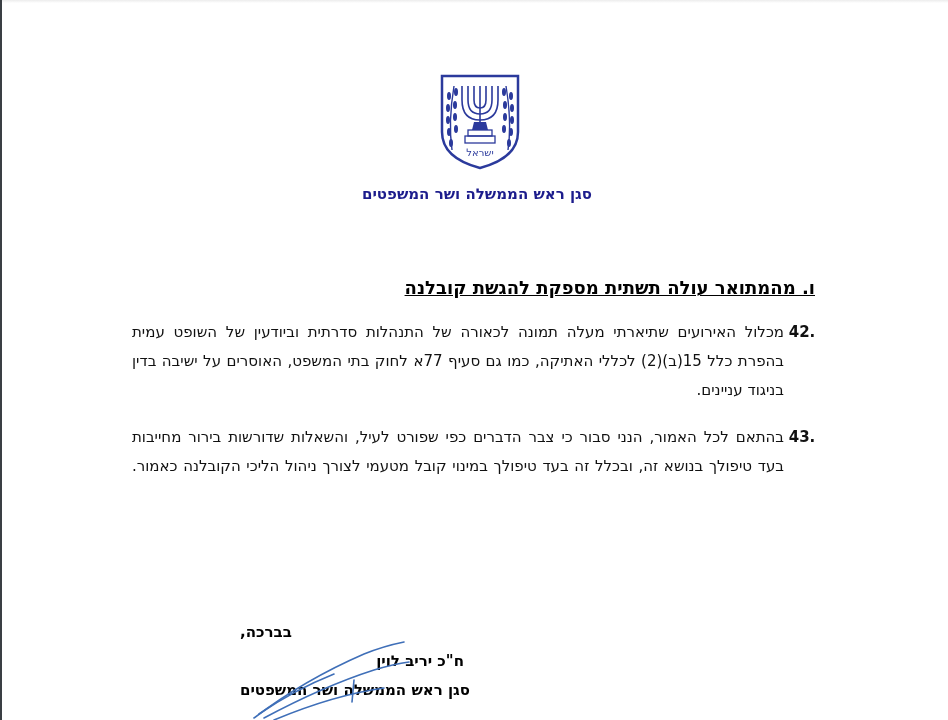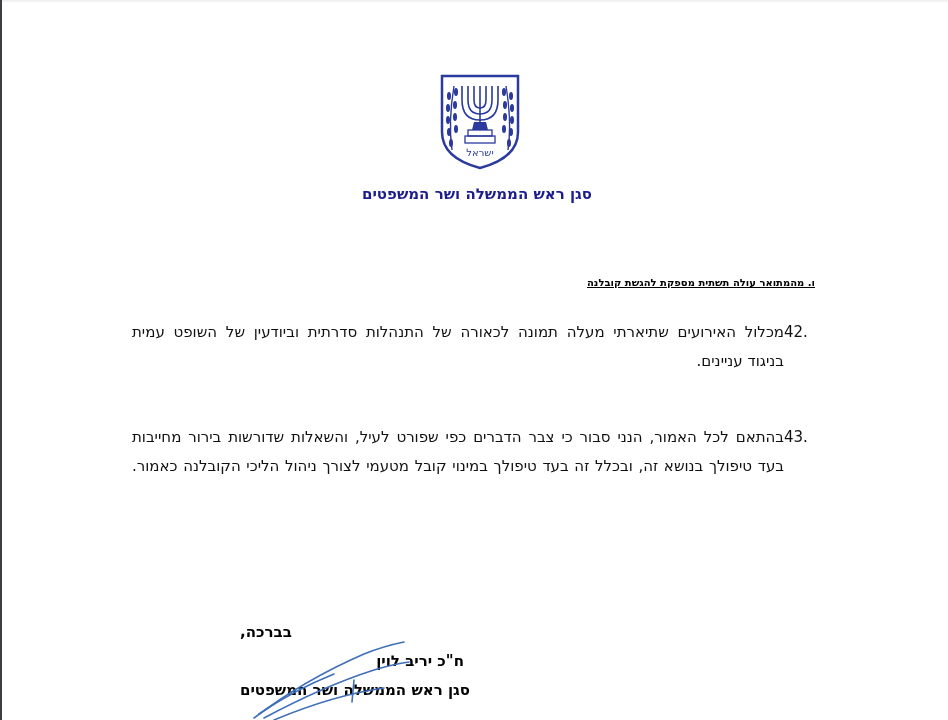--- a/index.html
+++ b/index.html
@@ -12,29 +12,29 @@
   .top-shade { position:absolute; left:2px; top:0; right:0; height:3px; background:linear-gradient(#ececec,#fff); }
   .page { position:absolute; left:2px; top:0; width:946px; height:720px; direction:rtl; }
 
   .emblem { position:absolute; left:436px; top:72px; width:84px; height:98px; }
   .office-title {
     position:absolute; left:300px; width:350px; top:185px; text-align:center;
     color:#1c1c8c; font-weight:bold; font-size:15px;
   }
   .section-heading {
     position:absolute; right:133px; top:277px;
-    font-weight:bold; font-size:10px; color:#000; text-decoration:underline;
+    font-weight:bold; font-size:18px; color:#000; text-decoration:underline;
     white-space:nowrap;
   }
   .para {
     position:absolute; right:128px; width:690px;
     font-size:15px; color:#111; line-height:29px;
   }
   .para .line { display:block; white-space:nowrap; height:29px; }
-  .para .num { display:inline-block; width:36px; text-align:left; direction:ltr; }
+  .para .num { display:inline-block; width:36px; text-align:center; direction:ltr;font-weight:bold; }
   .para .indent { display:inline-block; width:36px; }
   .para .justify { display:inline-block; width:652px; text-align-last:justify; text-align:justify; }
   .para .lastline { display:inline-block; }
 
   .closing { position:absolute; right:478px; top:618px; text-align:center; font-weight:bold; font-size:15px; color:#000; line-height:29px; }
   .closing .greet { display:block; text-align:left; padding-right:18px; }
   .closing .name { display:block; text-align:right; padding-right:6px; }
   .closing .role { display:block; }
   .signature { position:absolute; left:232px; top:640px; width:190px; height:80px; pointer-events:none; }
 </style>
@@ -88,20 +88,23 @@
 
   <div class="office-title">סגן ראש הממשלה ושר המשפטים</div>
 
   <div class="section-heading">ו. מהמתואר עולה תשתית מספקת להגשת קובלנה</div>
 
   <div class="para" style="top:318px;">
     <span class="line">
       <span class="num">42.</span><span class="justify">מכלול האירועים שתיארתי מעלה תמונה לכאורה של התנהלות סדרתית וביודעין של השופט עמית</span>
     </span>
     <span class="line">
+      <span class="indent"></span><span class="justify">בהפרת כלל 15(ב)(2) לכללי האתיקה, כמו גם סעיף 77א לחוק בתי המשפט, האוסרים על ישיבה בדין</span>
+    </span>
+    <span class="line">
       <span class="indent"></span><span class="lastline">בניגוד עניינים.</span>
     </span>
   </div>
 
   <div class="para" style="top:423px;">
     <span class="line">
       <span class="num">43.</span><span class="justify">בהתאם לכל האמור, הנני סבור כי צבר הדברים כפי שפורט לעיל, והשאלות שדורשות בירור מחייבות</span>
     </span>
     <span class="line">
       <span class="indent"></span><span class="justify">בעד טיפולך בנושא זה, ובכלל זה בעד טיפולך במינוי קובל מטעמי לצורך ניהול הליכי הקובלנה כאמור.</span>

